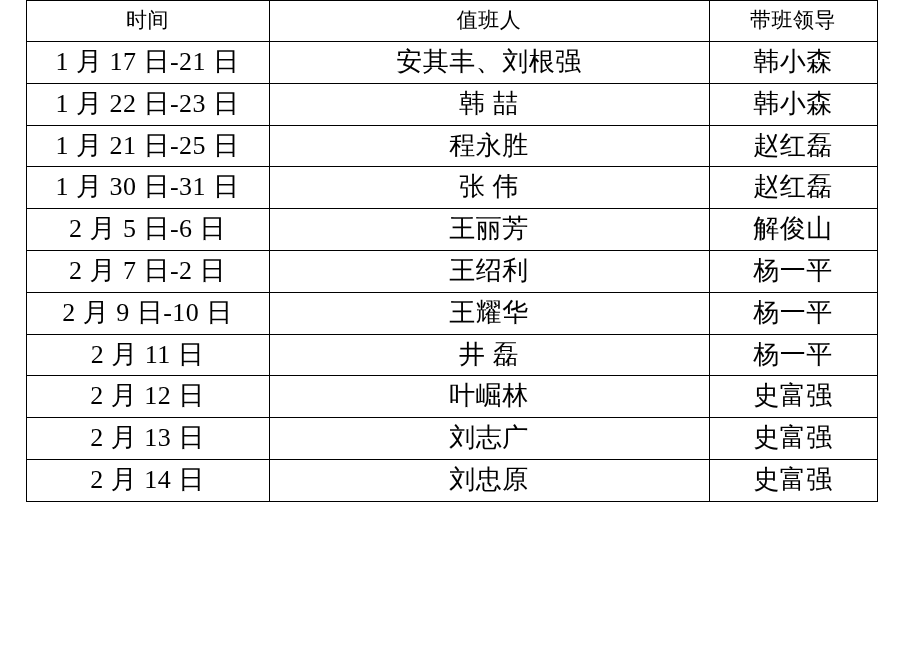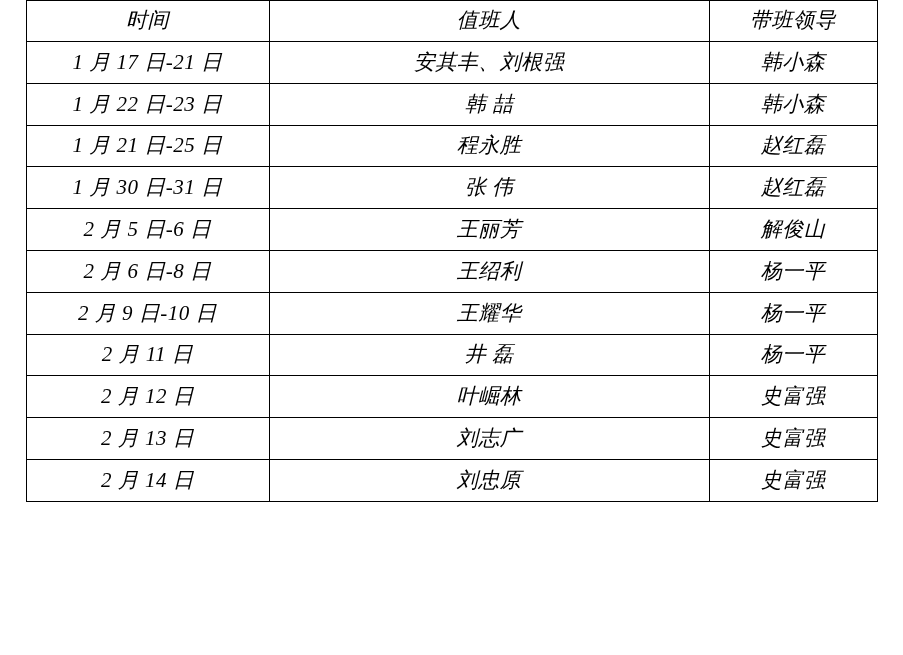--- a/index.html
+++ b/index.html
@@ -14,39 +14,38 @@
     color: #000000;
     overflow: hidden;
   }
   .sheet {
     width: 903px;
     height: 655px;
     box-sizing: border-box;
     display: flex;
     align-items: flex-start;
     justify-content: center;
-    font-style: italic;
   }
   table.duty-table {
     border-collapse: collapse;
     width: 851px;
     margin-top: 0;
     table-layout: fixed;
   }
   table.duty-table col.col-time { width: 243px; }
   table.duty-table col.col-person { width: 440px; }
   table.duty-table col.col-leader { width: 168px; }
 
   table.duty-table th,
   table.duty-table td {
     border: 1px solid #000000;
     text-align: center;
     vertical-align: middle;
     font-weight: normal;
-    font-size: 21px;
+    font-size: 26px;
     line-height: 1.1;
     padding: 0;
     height: 41px;
     white-space: nowrap;
     letter-spacing: 0.5px;
   }
   table.duty-table thead th {
     height: 40px;
     font-size: 21px;
   }
@@ -132,21 +131,21 @@
           </td>
         <td>
             <span class="cell-inner">王丽芳</span>
           </td>
         <td>
             <span class="cell-inner">解俊山</span>
           </td>
       </tr>
       <tr>
         <td>
-            <span class="cell-inner">2 月 6 日-8 日</span>
+            <span class="cell-inner">2 月 7 日-2 日</span>
           </td>
         <td>
             <span class="cell-inner">王绍利</span>
           </td>
         <td>
             <span class="cell-inner">杨一平</span>
           </td>
       </tr>
       <tr>
         <td>

